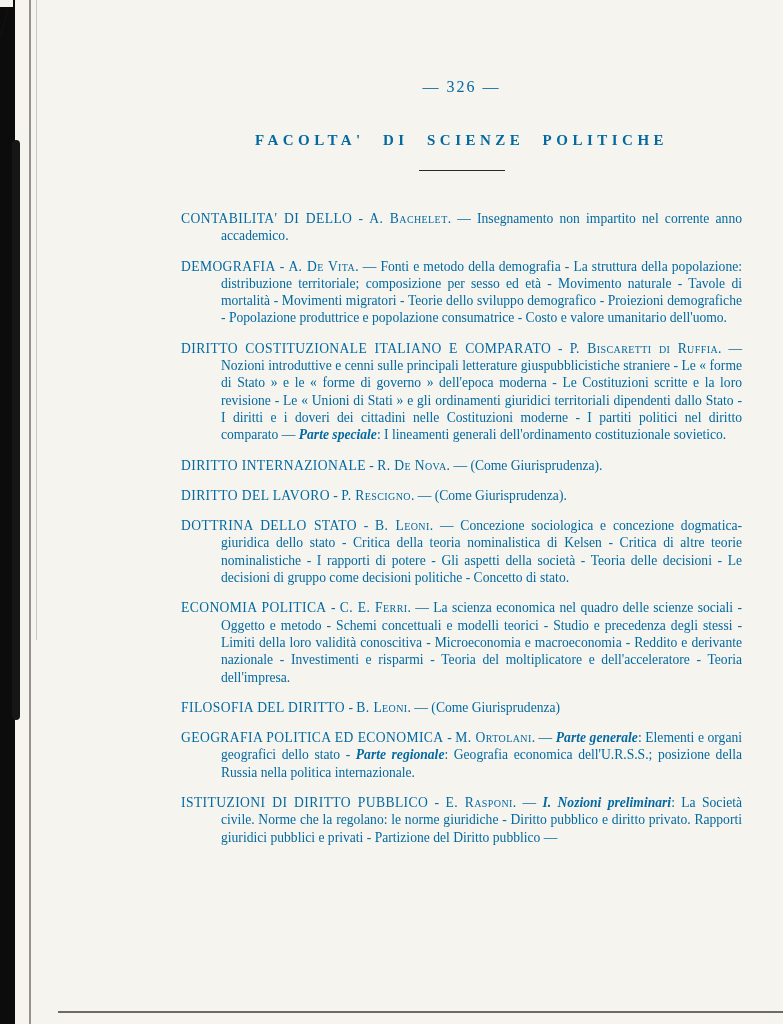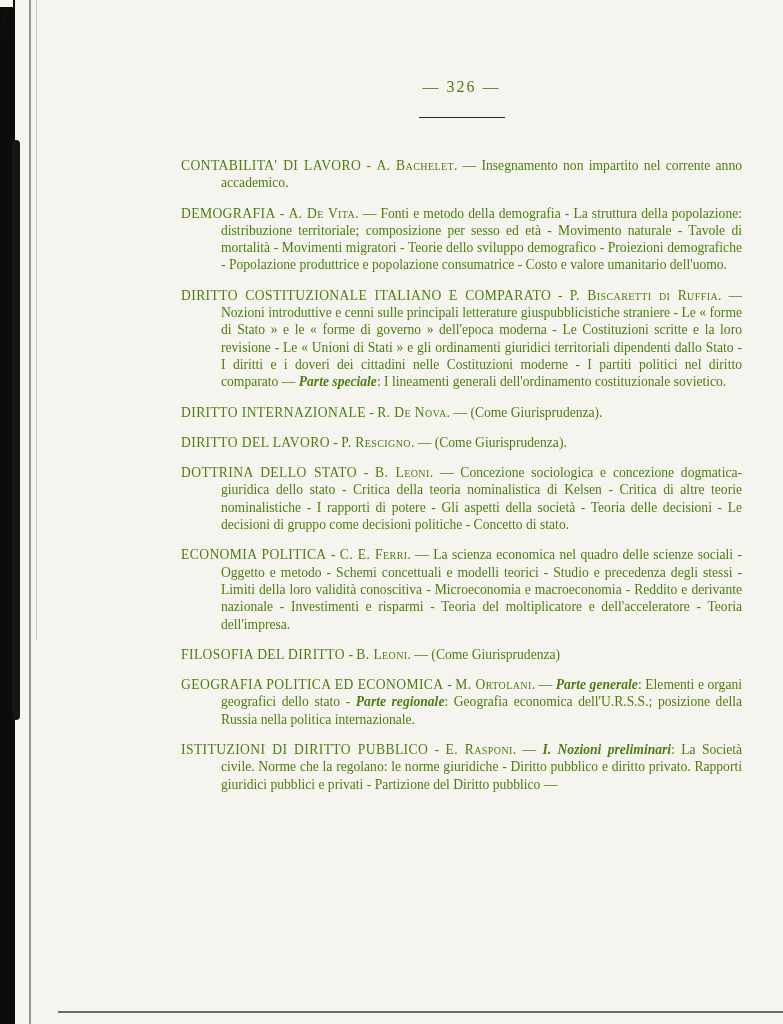--- a/index.html
+++ b/index.html
@@ -7,21 +7,21 @@
     padding: 0;
     background: #e8e5df;
   }
   .scan {
     position: relative;
     width: 783px;
     height: 1024px;
     background: #f6f4ee;
     overflow: hidden;
     font-family: "Liberation Serif", "DejaVu Serif", serif;
-    color: #4d7c0f;
+    color: #0369a1;
   }
   
   .edge-black {
     position: absolute; left: 0; top: 0;
     width: 15px; height: 1024px;
     background: #0c0c0c;
   }
   .edge-black-inner {
     position: absolute; left: 12px; top: 140px;
     width: 8px; height: 580px;
@@ -101,23 +101,24 @@
   <div class="edge-black"></div>
   <div class="edge-black-inner"></div>
   <div class="edge-notch"></div>
   <div class="scratch"></div>
   <div class="vline1"></div>
   <div class="vline2"></div>
   <div class="bottom-line"></div>
 
   <div class="content">
     <div class="page-number">— 326 —</div>
+    <h1 class="title">FACOLTA' DI SCIENZE POLITICHE</h1>
     <div class="title-rule"></div>
     <div class="entries">
-        <p class="entry"><span class="course">CONTABILITA' DI LAVORO</span><span class="sep"> - </span><span class="professor">A. Bachelet</span><span class="sep">. — </span><span class="seg">Insegnamento non impartito nel corrente anno accademico.</span></p>
+        <p class="entry"><span class="course">CONTABILITA' DI DELLO</span><span class="sep"> - </span><span class="professor">A. Bachelet</span><span class="sep">. — </span><span class="seg">Insegnamento non impartito nel corrente anno accademico.</span></p>
         <p class="entry"><span class="course">DEMOGRAFIA</span><span class="sep"> - </span><span class="professor">A. De Vita</span><span class="sep">. — </span><span class="seg">Fonti e metodo della demografia - La struttura della popolazione: distribuzione territoriale; composizione per sesso ed età - Movimento naturale - Tavole di mortalità - Movimenti migratori - Teorie dello sviluppo demografico - Proiezioni demografiche - Popolazione produttrice e popolazione consumatrice - Costo e valore umanitario dell'uomo.</span></p>
         <p class="entry"><span class="course">DIRITTO COSTITUZIONALE ITALIANO E COMPARATO</span><span class="sep"> - </span><span class="professor">P. Biscaretti di Ruffia</span><span class="sep">. — </span><span class="seg">Nozioni introduttive e cenni sulle principali letterature giuspubblicistiche straniere - Le « forme di Stato » e le « forme di governo » dell'epoca moderna - Le Costituzioni scritte e la loro revisione - Le « Unioni di Stati » e gli ordinamenti giuridici territoriali dipendenti dallo Stato - I diritti e i doveri dei cittadini nelle Costituzioni moderne - I partiti politici nel diritto comparato — </span><span class="seg italic">Parte speciale</span><span class="seg">: I lineamenti generali dell'ordinamento costituzionale sovietico.</span></p>
         <p class="entry"><span class="course">DIRITTO INTERNAZIONALE</span><span class="sep"> - </span><span class="professor">R. De Nova</span><span class="sep">. — </span><span class="seg">(Come Giurisprudenza).</span></p>
         <p class="entry"><span class="course">DIRITTO DEL LAVORO</span><span class="sep"> - </span><span class="professor">P. Rescigno</span><span class="sep">. — </span><span class="seg">(Come Giurisprudenza).</span></p>
         <p class="entry"><span class="course">DOTTRINA DELLO STATO</span><span class="sep"> - </span><span class="professor">B. Leoni</span><span class="sep">. — </span><span class="seg">Concezione sociologica e concezione dogmatica-giuridica dello stato - Critica della teoria nominalistica di Kelsen - Critica di altre teorie nominalistiche - I rapporti di potere - Gli aspetti della società - Teoria delle decisioni - Le decisioni di gruppo come decisioni politiche - Concetto di stato.</span></p>
         <p class="entry"><span class="course">ECONOMIA POLITICA</span><span class="sep"> - </span><span class="professor">C. E. Ferri</span><span class="sep">. — </span><span class="seg">La scienza economica nel quadro delle scienze sociali - Oggetto e metodo - Schemi concettuali e modelli teorici - Studio e precedenza degli stessi - Limiti della loro validità conoscitiva - Microeconomia e macroeconomia - Reddito e derivante nazionale - Investimenti e risparmi - Teoria del moltiplicatore e dell'acceleratore - Teoria dell'impresa.</span></p>
         <p class="entry"><span class="course">FILOSOFIA DEL DIRITTO</span><span class="sep"> - </span><span class="professor">B. Leoni</span><span class="sep">. — </span><span class="seg">(Come Giurisprudenza)</span></p>
         <p class="entry"><span class="course">GEOGRAFIA POLITICA ED ECONOMICA</span><span class="sep"> - </span><span class="professor">M. Ortolani</span><span class="sep">. — </span><span class="seg italic">Parte generale</span><span class="seg">: Elementi e organi geografici dello stato - </span><span class="seg italic">Parte regionale</span><span class="seg">: Geografia economica dell'U.R.S.S.; posizione della Russia nella politica internazionale.</span></p>
         <p class="entry"><span class="course">ISTITUZIONI DI DIRITTO PUBBLICO</span><span class="sep"> - </span><span class="professor">E. Rasponi</span><span class="sep">. — </span><span class="seg italic">I. Nozioni preliminari</span><span class="seg">: La Società civile. Norme che la regolano: le norme giuridiche - Diritto pubblico e diritto privato. Rapporti giuridici pubblici e privati - Partizione del Diritto pubblico —</span></p>
       </div>

